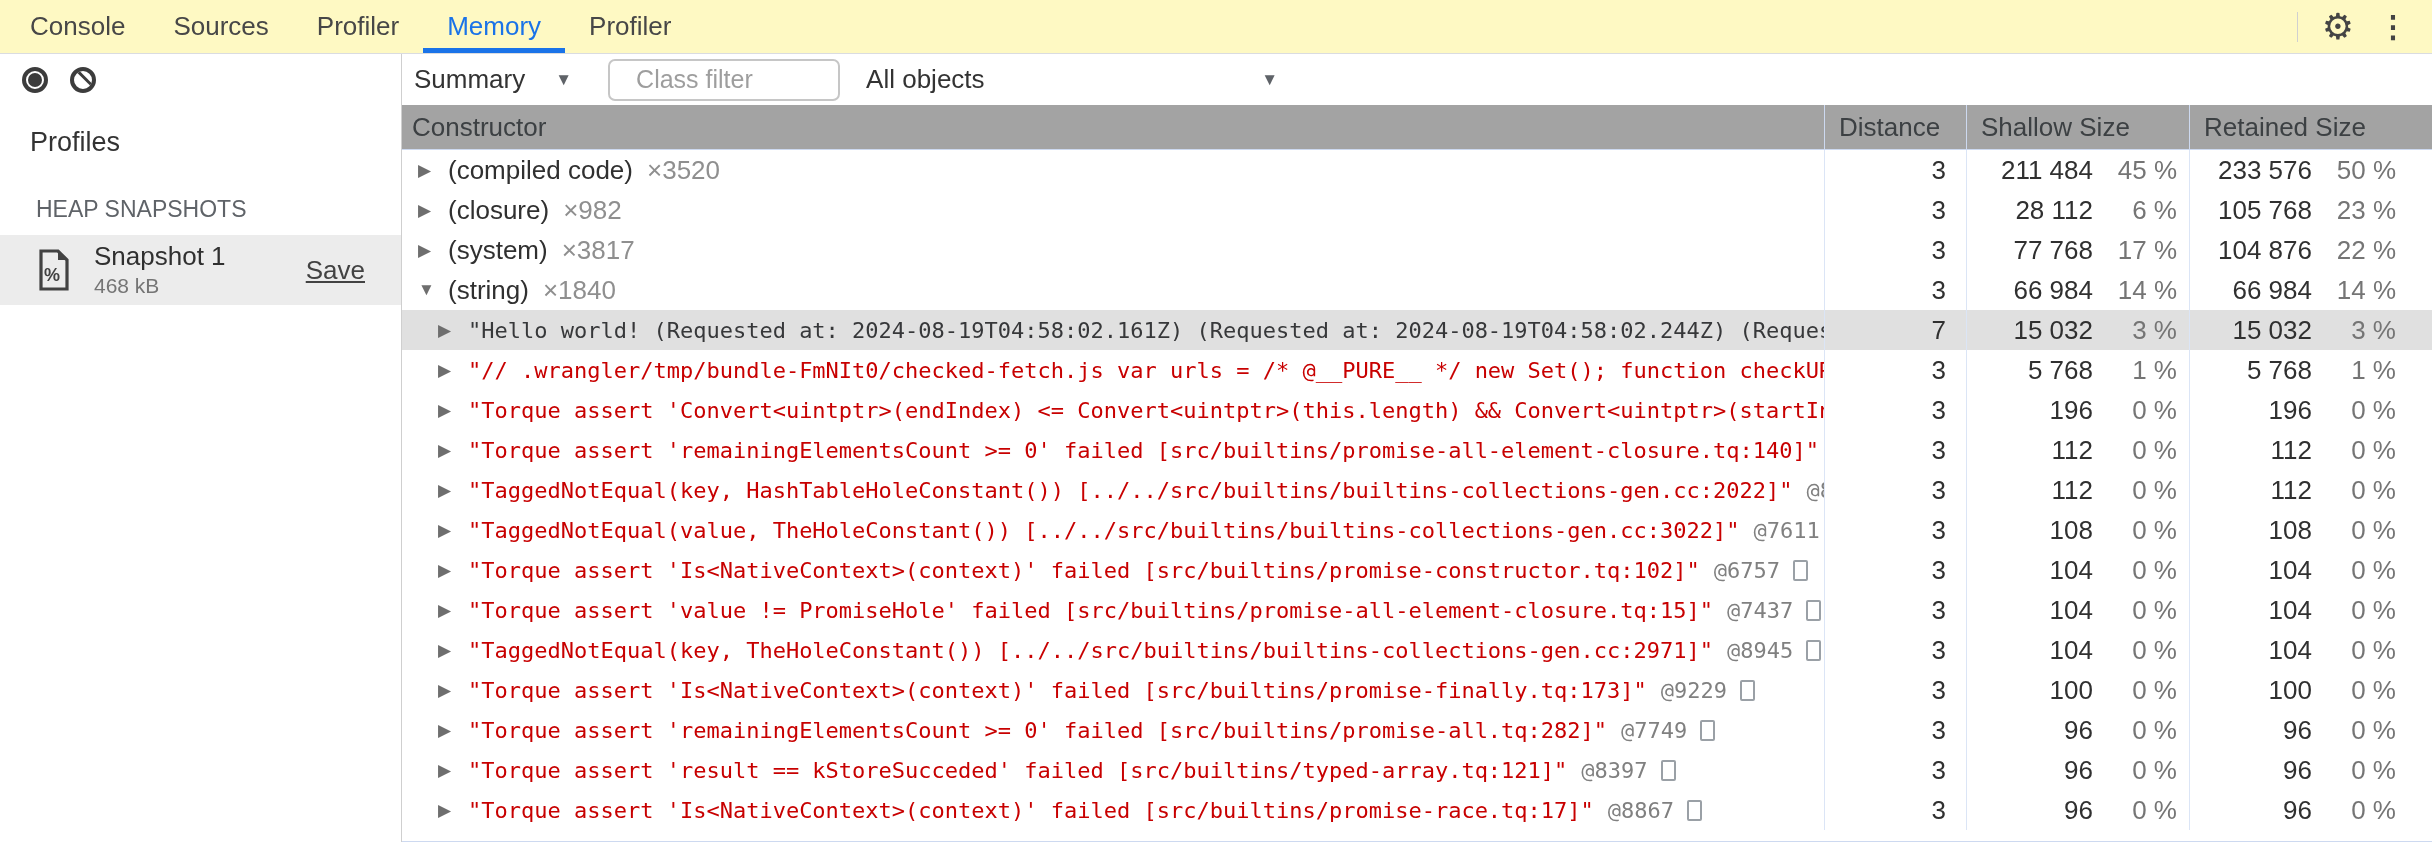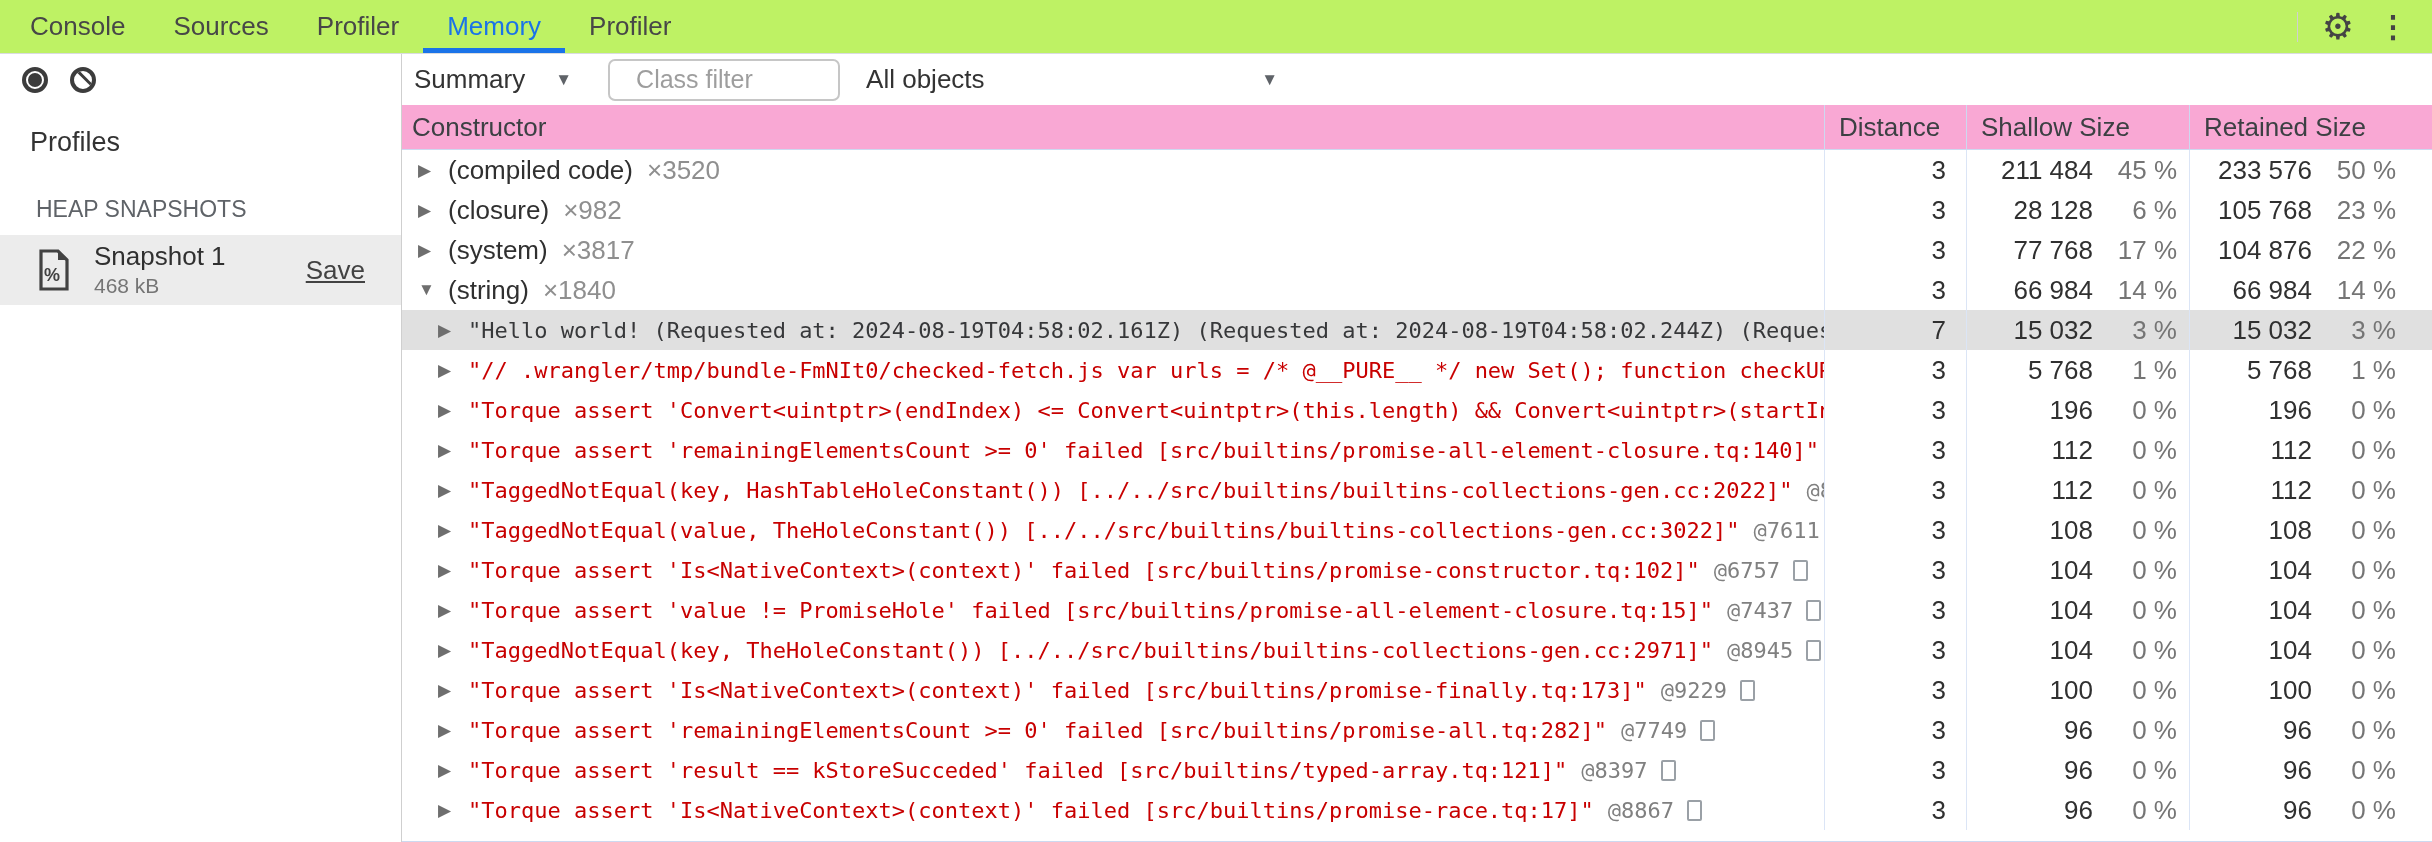--- a/index.html
+++ b/index.html
@@ -1,20 +1,20 @@
 <!DOCTYPE html>
 <html><head>
 <meta charset="utf-8">
 <style>
   * { margin:0; padding:0; box-sizing:border-box; }
   html,body { width:2432px; height:842px; overflow:hidden; background:#fff;
     font-family:"Liberation Sans", sans-serif; font-size:26px; color:#303030; }
 
   
-  .tabbar { height:54px; background:#bef264; border-bottom:1px solid #dadce0;
+  .tabbar { height:54px; background:#fef9c3; border-bottom:1px solid #dadce0;
     display:flex; align-items:stretch; padding-left:6px; }
   .tab { display:flex; align-items:center; padding:0 24px; color:#474747; }
   .tab.active { color:#1a73e8; box-shadow: inset 0 -5px 0 #1a73e8; }
   .tabbar-right { margin-left:auto; display:flex; align-items:center; gap:24px; padding-right:24px; }
   .tab-divider { width:1px; height:30px; background:#d0d0d0; }
   .icon-gear { font-size:36px; color:#444; line-height:1; }
   .icon-dots { font-size:30px; color:#444; font-weight:bold; line-height:1; }
 
   
   .toolbar { height:51px; display:flex; }
@@ -42,21 +42,21 @@
   .section-title { margin-top:38px; padding-left:36px; margin-bottom:12px; font-size:23px; color:#5f6368; }
   .snapshot-item { height:70px; background:#ececec; display:flex; align-items:center;
     padding:0 36px 0 38px; }
   .snap-doc { flex:0 0 32px; margin-right:24px; }
   .snap-name { font-size:26px; color:#303030; line-height:1.1; }
   .snap-size { font-size:21px; color:#757575; margin-top:3px; }
   .save-link { margin-left:auto; color:#424242; text-decoration:underline; cursor:pointer; }
 
   
   .grid { flex:1; display:flex; flex-direction:column; min-width:0; }
-  .grid-header { height:45px; background:#f9a8d4; border-bottom:1px solid #cdd9f0;
+  .grid-header { height:45px; background:#a3a3a3; border-bottom:1px solid #cdd9f0;
     display:flex; align-items:stretch; color:#3c4043; }
   .h-cell { display:flex; align-items:center; border-right:1px solid #cdd9f0; padding-left:10px; }
   .h-constructor { flex:0 0 1423px; }
   .h-distance { flex:0 0 142px; padding-left:14px; }
   .h-shallow { flex:0 0 223px; padding-left:14px; }
   .h-retained { flex:1; border-right:none; padding-left:14px; }
 
   .grid-body { flex:1; overflow:hidden; border-bottom:1px solid #cdd9f0; }
   .row { height:40px; display:flex; align-items:stretch; }
   .row.selected { background:#e0e0e0; }
@@ -177,21 +177,21 @@
     <div class="c-cell">
       <span class="twisty">▶</span>
       <span class="row-name">(closure)</span>
       <span class="row-count">×982</span>
 
     </div>
     <div class="d-cell">
               <span class="val-distance">3</span>
             </div>
     <div class="s-cell">
-      <span class="num num-shallow">28 128</span>
+      <span class="num num-shallow">28 112</span>
       <span class="pct pct-shallow">6 %</span>
     </div>
     <div class="r-cell">
       <span class="num num-retained">105 768</span>
       <span class="pct pct-retained">23 %</span>
     </div>
   </div>
           <div class="row lvl1">
     <div class="c-cell">
       <span class="twisty">▶</span>

